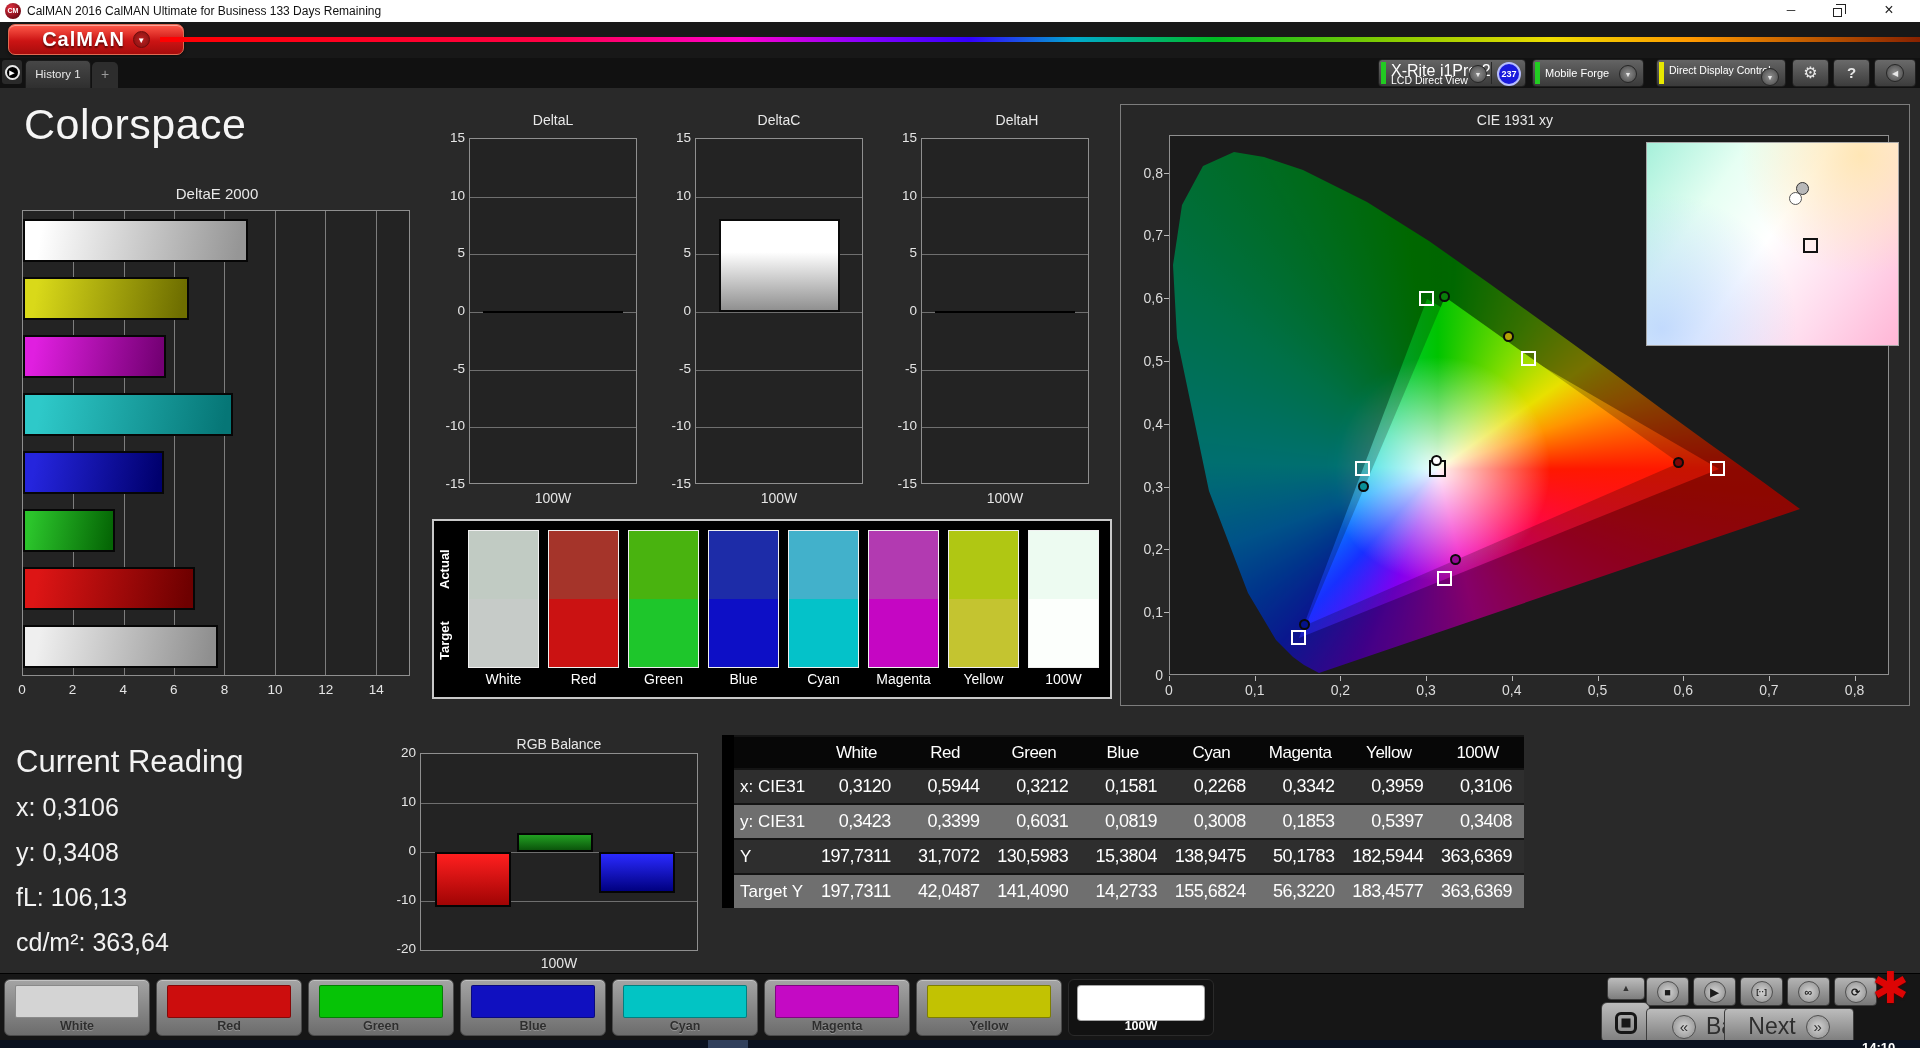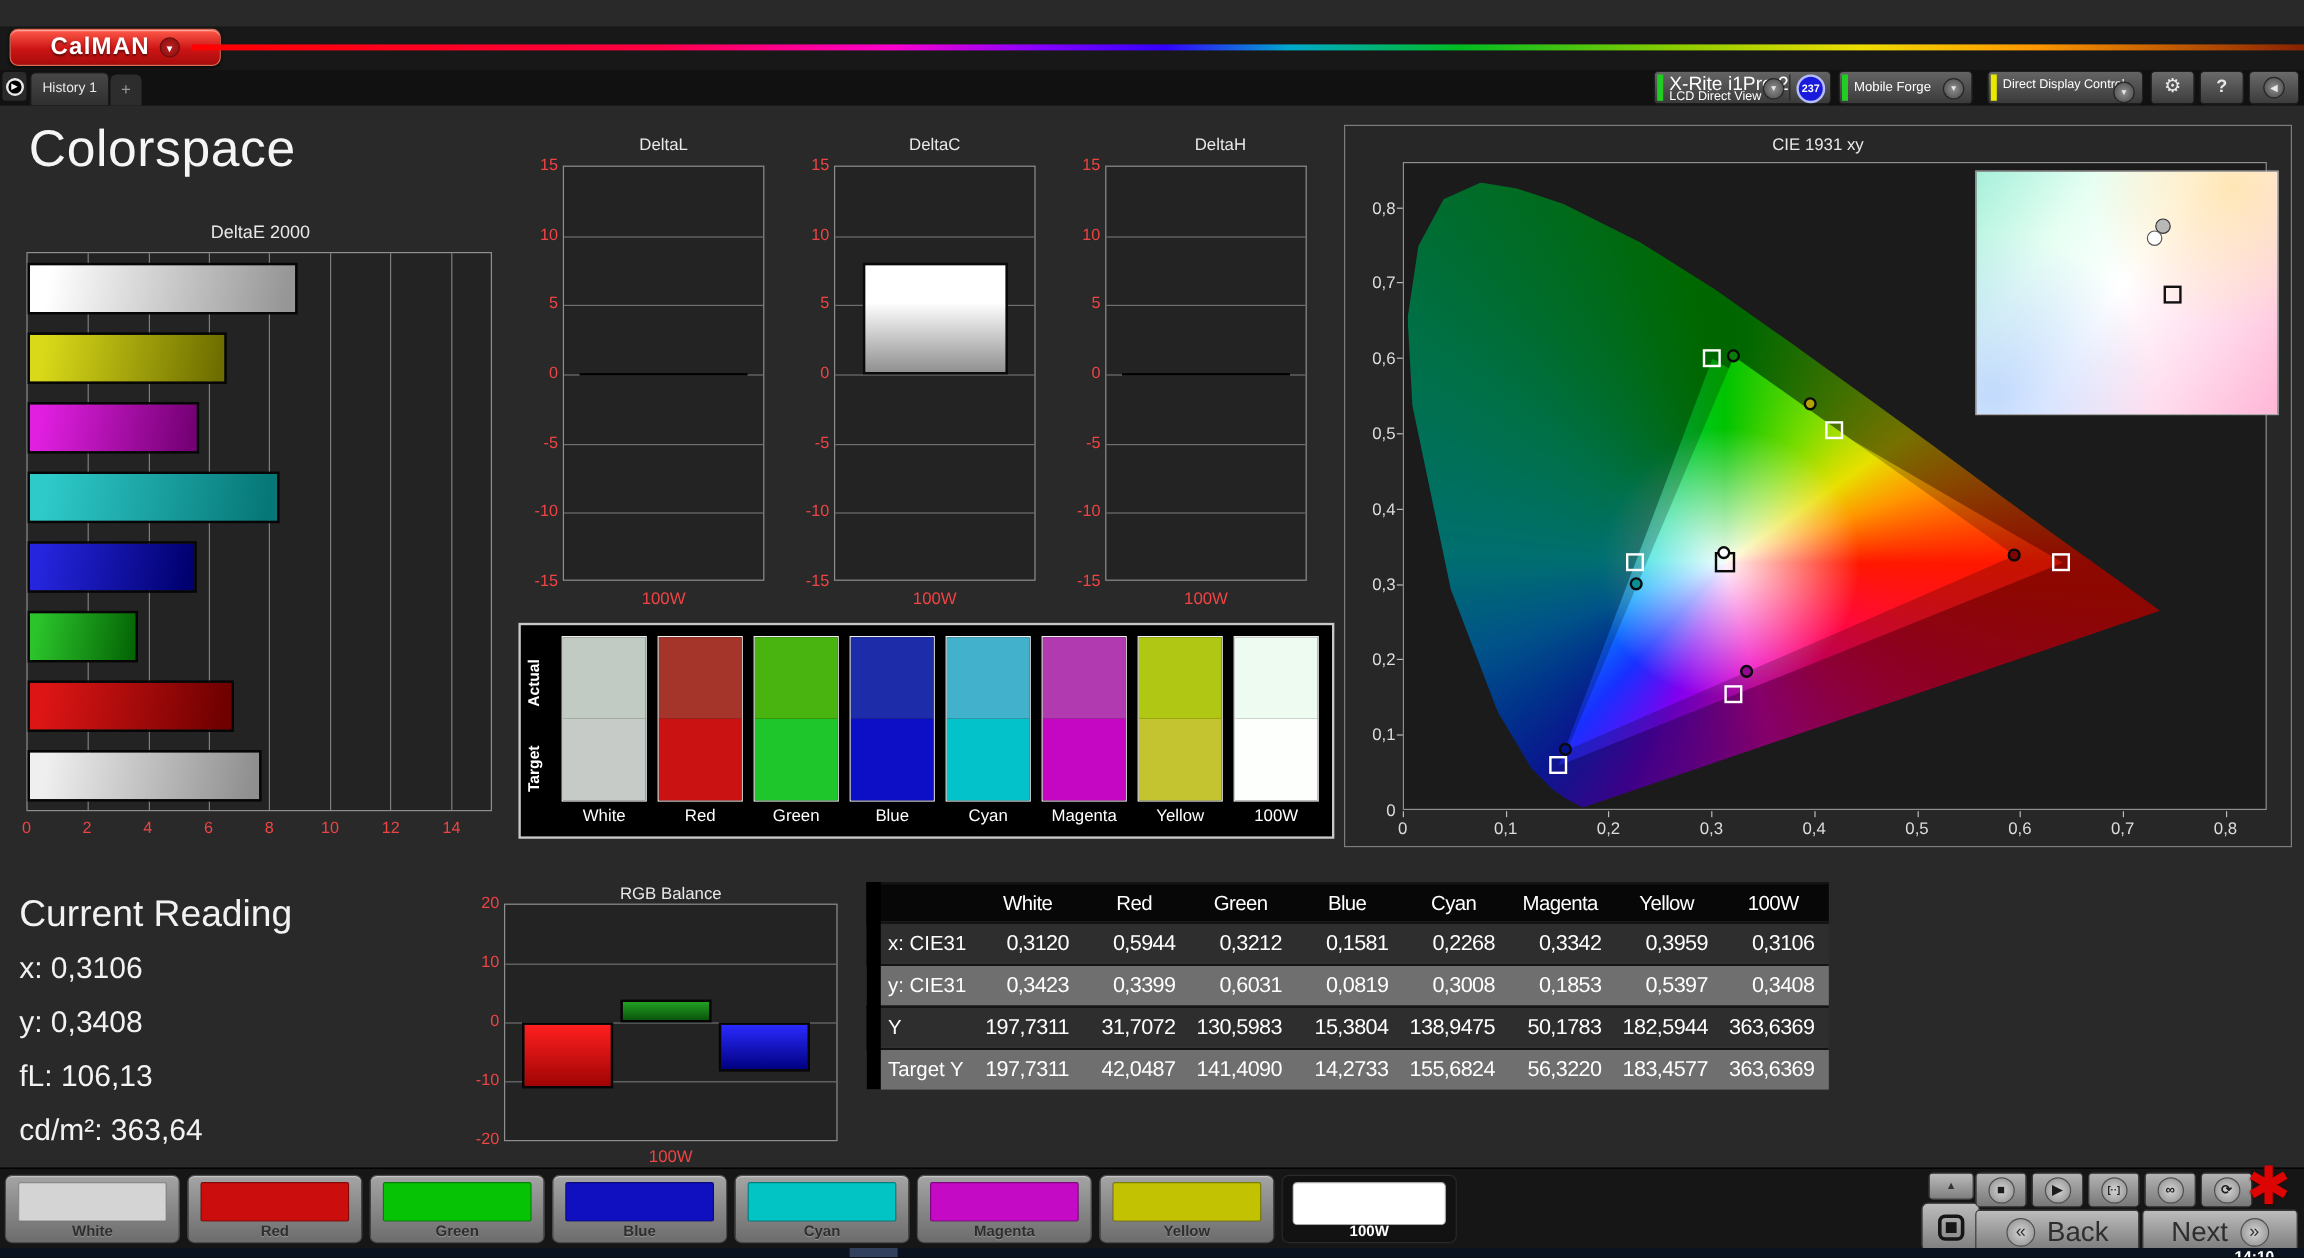--- a/index.html
+++ b/index.html
@@ -66,21 +66,21 @@
   
   .page-heading { position:absolute; left:24px; top:100px; font-size:43px; color:#f5f5f5; letter-spacing:.5px; }
   .reading-title { position:absolute; left:16px; top:744px; font-size:31px; color:#f2f2f2; }
   .reading-line { position:absolute; left:16px; font-size:25px; color:#f2f2f2; }
 
   
   .chart-title { position:absolute; text-align:center; color:#e8e8e8; }
   .plot { position:absolute; background:#232323; border:1px solid #8f8f8f; }
   .vgrid { position:absolute; top:0; bottom:0; width:1px; background:#7d7d7d; }
   .hgrid { position:absolute; left:0; right:0; height:1px; background:#6f6f6f; }
-  .tick-label { position:absolute; color:#ef4444; font-size:13.5px; }
+  .tick-label { position:absolute; color:#e5e5e5; font-size:13.5px; }
   .de-bar { position:absolute; left:0; height:43px; border:2px solid #060606; }
   .zero-line { position:absolute; left:8%; width:84%; height:2px; background:#000; }
   .trend-bar { position:absolute; left:14%; width:73%; border:2px solid #0a0a0a; }
   .rgb-bar { position:absolute; border:2px solid #050505; }
 
   
   .swatch-panel { position:absolute; left:432px; top:519px; width:680px; height:180px; background:#000; border:2px solid #c9c9c9; }
   .rot-label { position:absolute; left:3px; width:16px; color:#fff; font-size:13px; font-weight:bold;
                writing-mode:vertical-rl; transform:rotate(180deg); text-align:center; }
   .sw-col { position:absolute; top:9px; width:71px; }
@@ -154,32 +154,39 @@
   .transport { position:absolute; top:977px; width:43px; height:29px; background:linear-gradient(#b4b4b4,#787878);
                border:1px solid #3c3c3c; border-radius:4px; display:flex; align-items:center; justify-content:center; }
   .t-circ { width:22px; height:22px; border-radius:50%; background:radial-gradient(#d4d4d4,#8a8a8a); border:1px solid #505050;
             color:#1c1c1c; font-size:11px; text-align:center; line-height:20px; font-weight:bold; }
   .asterisk { position:absolute; left:1872px; top:962px; font-size:44px; color:#dd0404; text-shadow:0 1px 2px #400; }
   .nav-btn { position:absolute; top:1008px; height:37px; background:linear-gradient(#bcbcbc,#787878); border:1px solid #3c3c3c;
              border-radius:4px; display:flex; align-items:center; justify-content:center; gap:10px;
              color:#2e2e2e; font-size:23px; }
   .nav-circ { width:24px; height:24px; border-radius:50%; background:radial-gradient(#d4d4d4,#8a8a8a); border:1px solid #505050;
               color:#2e2e2e; font-size:15px; text-align:center; line-height:22px; }
-  .back-btn { left:1646px; width:137px; } .next-btn { left:1785px; width:130px; }
+  .back-btn { left:1646px; width:137px; } .next-btn { left:1724px; width:130px; }
 
   
   .taskbar { position:absolute; left:0; top:1040px; width:1920px; height:8px; background:#0b1220; overflow:hidden; }
   .task-seg { position:absolute; left:708px; top:0; width:40px; height:8px; background:#31405c; }
   .task-clock { position:absolute; left:1862px; top:0; font-size:13px; font-weight:bold; color:#fff; }
 </style>
 </head>
 <body>
 
 <div class="app">
 
+  <div class="titlebar">
+    <div class="cm-icon">CM</div>
+    <div class="title-text">CalMAN 2016 CalMAN Ultimate for Business 133 Days Remaining</div>
+    <div class="winbtn win-min">─</div>
+    <div class="winbtn win-restore"><span class="restore-glyph"></span></div>
+    <div class="winbtn win-close" style="font-size:16px;">×</div>
+  </div>
 
   <div class="brand-band">
     <div class="logo">
       <span class="logo-text">CalMAN</span>
       <span class="logo-caret">▼</span>
     </div>
     <div class="rainbow"></div>
   </div>
 
   <div class="tab-band">

